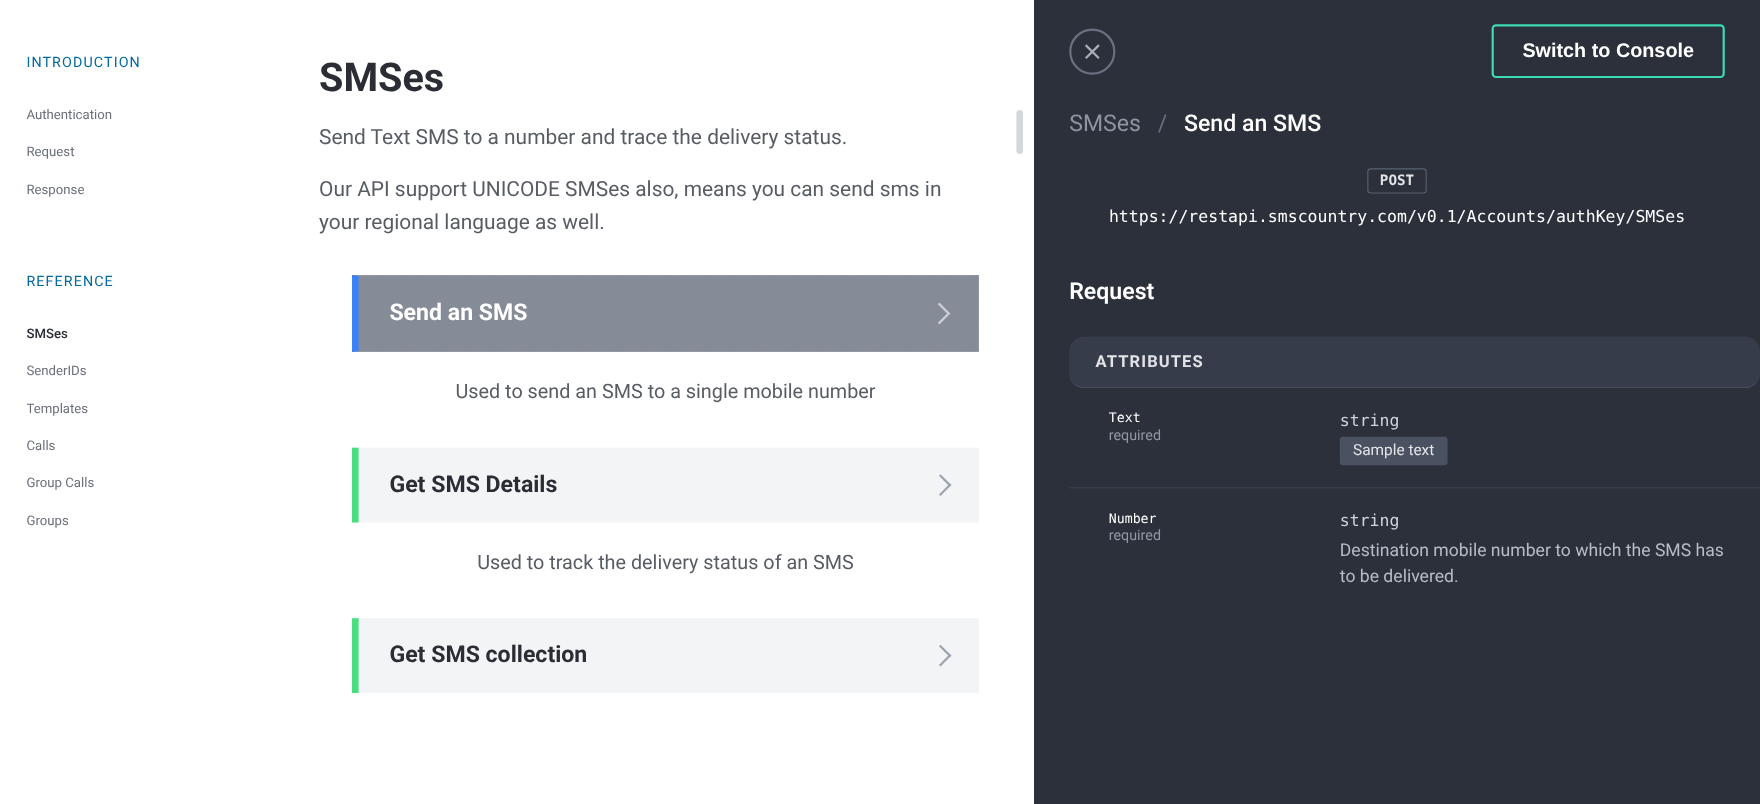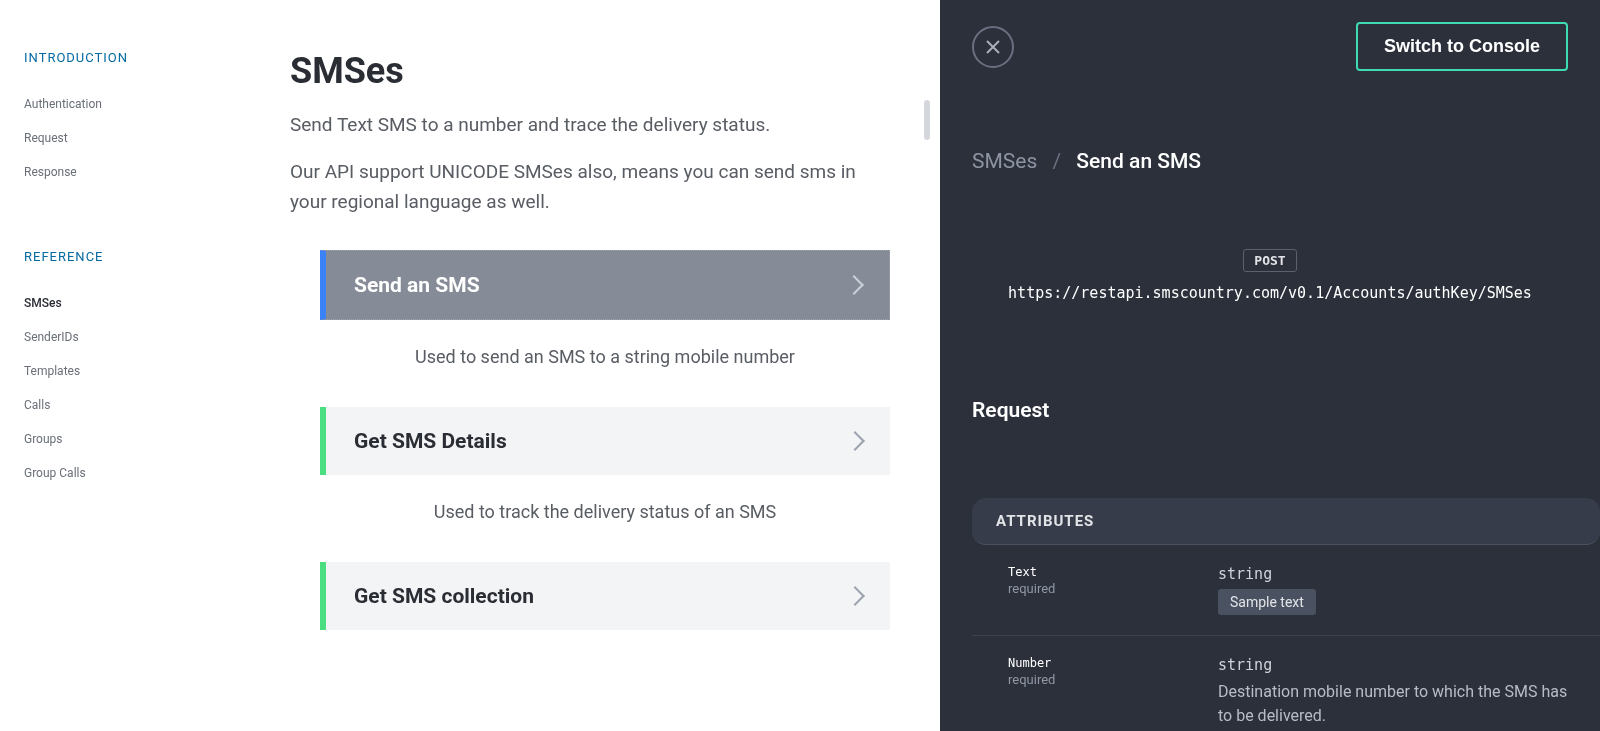--- a/index.html
+++ b/index.html
@@ -20,21 +20,21 @@
 .item-card { display: flex; align-items: center; justify-content: space-between; padding: 22px 28px; border-left: 6px solid #4ade80; background: #f3f4f6; cursor: pointer; }
 .item-card.active { background: #868c97; border-left-color: #3b82f6; border: 1px dotted #9ea3ad; border-left: 6px solid #3b82f6; }
 .item-card .title { font-size: 21px; font-weight: 700; color: #2a2d34; }
 .item-card.active .title { color: #fff; }
 .item-desc { font-size: 18px; color: #585c63; text-align: center; padding: 26px 0 40px; }
 .chev { width: 14px; height: 14px; border-top: 2px solid #9ca3af; border-right: 2px solid #9ca3af; transform: rotate(45deg); }
 .item-card.active .chev { border-color: #cbd0d8; }
 .scroll-strip { position: absolute; top: 100px; right: 10px; width: 6px; height: 40px; background: #d4d7db; border-radius: 3px; }
 
 
-.panel { width: 660px; background: #2b303b; color: #e2e4e8; flex-shrink: 0; display: flex; flex-direction: column; overflow: hidden; gap: 48px; }
+.panel { width: 660px; background: #2b303b; color: #e2e4e8; flex-shrink: 0; display: flex; flex-direction: column; overflow: hidden; }
 .panel-top { display: flex; align-items: center; justify-content: space-between; padding: 22px 32px 30px; }
 .close-btn { width: 42px; height: 42px; border: 2px solid #6a7080; border-radius: 50%; display: flex; align-items: center; justify-content: center; cursor: pointer; }
 .close-btn svg { width: 16px; height: 16px; stroke: #a9aeb8; stroke-width: 2; }
 .console-btn { border: 2px solid #3ddab4; color: #fff; font-size: 18px; font-weight: 600; padding: 12px 26px; border-radius: 4px; background: transparent; cursor: pointer; }
 .crumb { padding: 0 32px 28px; font-size: 21px; }
 .crumb .dim { color: #8e94a2; }
 .crumb .sep { color: #6a7080; margin: 0 10px; }
 .crumb .cur { color: #fff; font-weight: 500; }
 .endpoint-row { padding: 0 32px 48px; display: flex; align-items: center; gap: 12px; font-family: "Consolas", monospace; font-size: 15px; flex-direction: column; }
 .method { border: 1px solid #5a616f; padding: 3px 10px; border-radius: 3px; color: #e2e4e8; font-weight: 700; font-size: 13px; }
@@ -61,37 +61,37 @@
     <li>Authentication</li>
     <li>Request</li>
     <li>Response</li>
   </ul>
   <h4>REFERENCE</h4>
   <ul>
     <li class="active">SMSes</li>
     <li>SenderIDs</li>
     <li>Templates</li>
     <li>Calls</li>
+    <li>Group Calls</li>
     <li>Groups</li>
-    <li>Group Calls</li>
   </ul>
 </nav>
 
 <main class="main">
   <div class="scroll-strip"></div>
   <h1>SMSes</h1>
   <p class="lead">Send Text SMS to a number and trace the delivery status.</p>
   <p class="lead">Our API support UNICODE SMSes also, means you can send sms in your regional language as well.</p>
 
   <div class="list">
     <div class="item-card active">
       <span class="title">Send an SMS</span>
       <span class="chev"></span>
     </div>
-    <div class="item-desc">Used to send an SMS to a string mobile number</div>
+    <div class="item-desc">Used to send an SMS to a single mobile number</div>
 
     <div class="item-card">
       <span class="title">Get SMS Details</span>
       <span class="chev"></span>
     </div>
     <div class="item-desc">Used to track the delivery status of an SMS</div>
 
     <div class="item-card">
       <span class="title">Get SMS collection</span>
       <span class="chev"></span>

